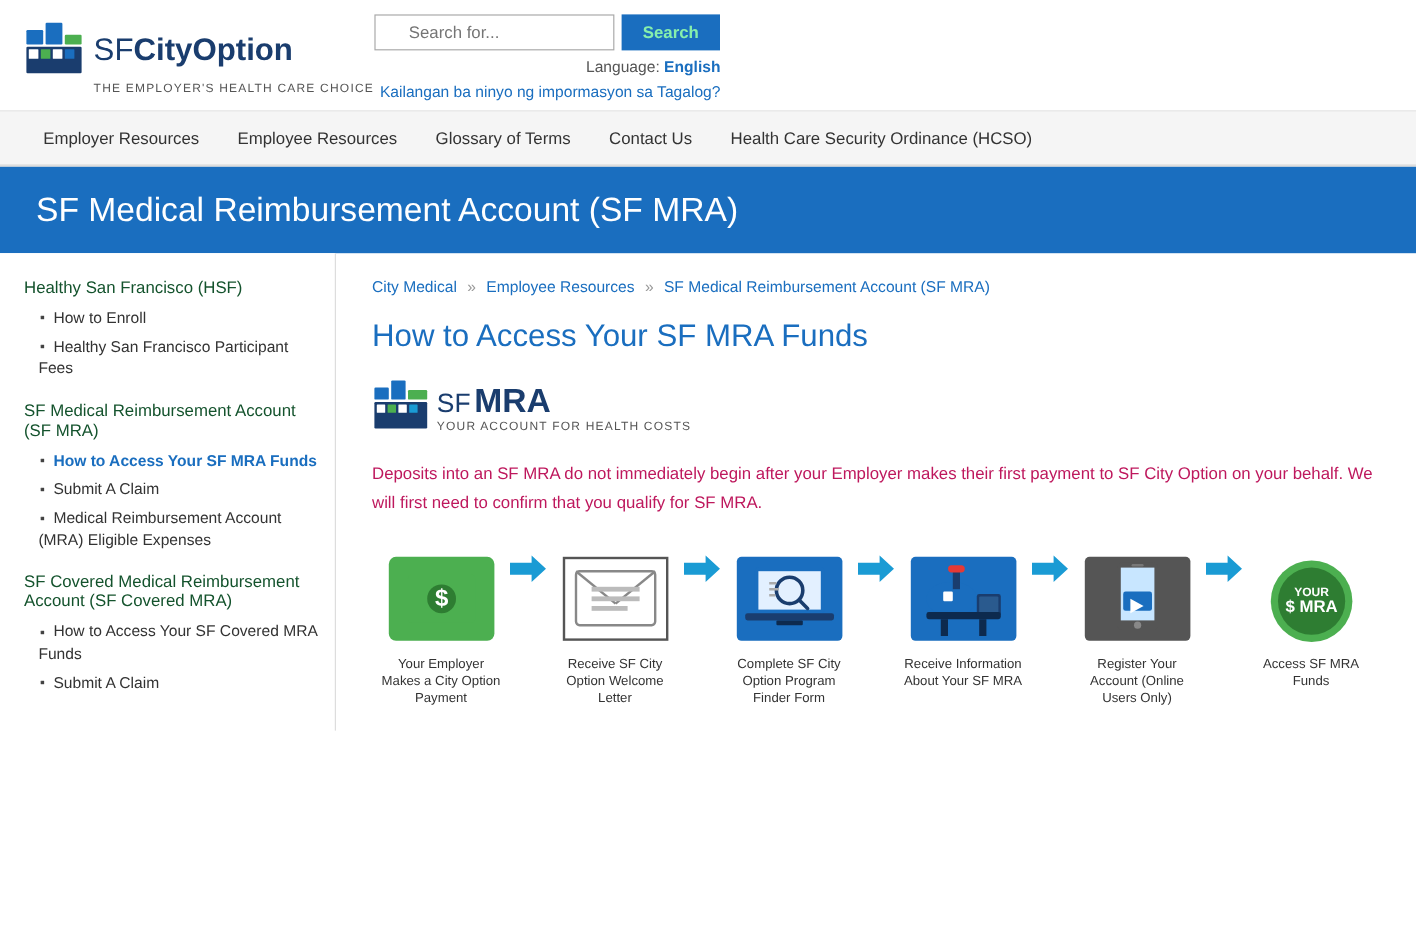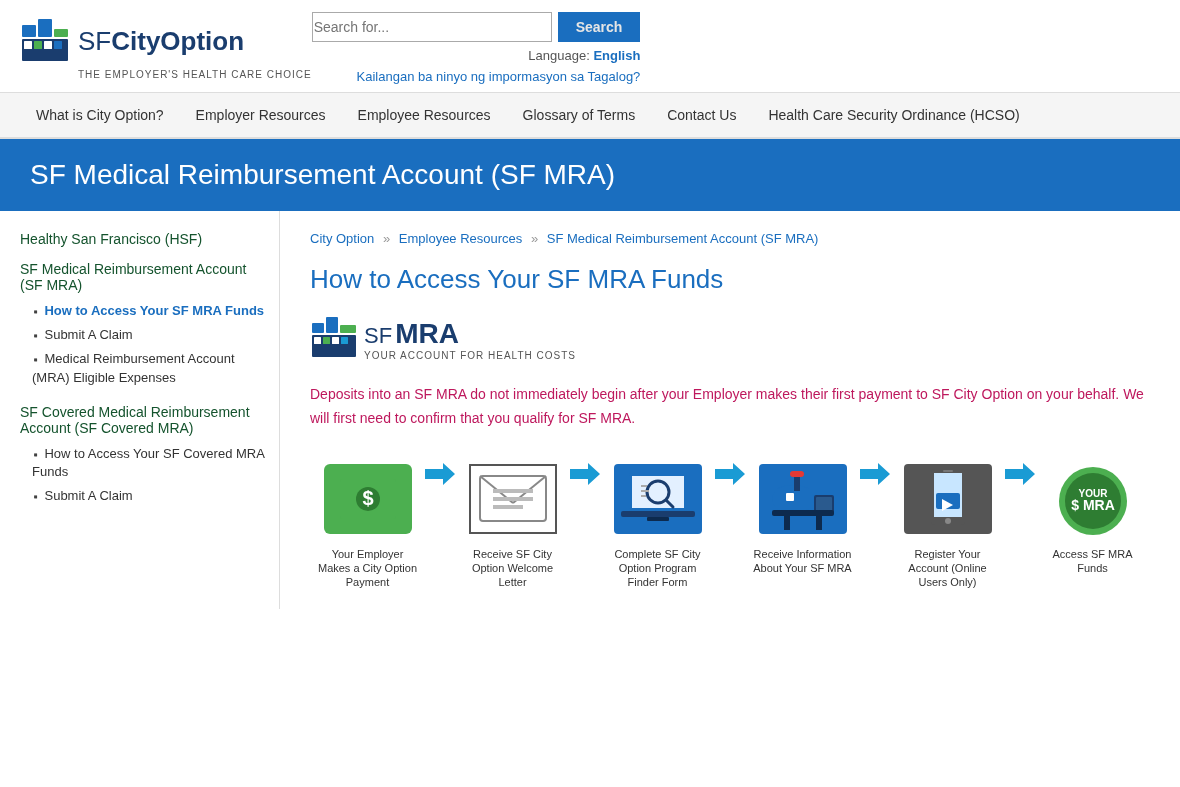--- a/index.html
+++ b/index.html
@@ -5,22 +5,22 @@
     * { box-sizing: border-box; margin: 0; padding: 0; }
     body { font-family: Arial, sans-serif; font-size: 14px; color: #333; background: #fff; }
 
     
     .header { display: flex; align-items: center; justify-content: flex-start; padding: 12px 20px 8px; border-bottom: 1px solid #ddd; }
     .logo-area { display: flex; flex-direction: column; }
     .logo-box { display: flex; align-items: center; gap: 8px; }
     .logo-sub { font-size: 10px; color: #555; letter-spacing: 1px; text-transform: uppercase; padding-left: 58px; margin-top: 2px; }
     .header-right { display: flex; flex-direction: column; align-items: flex-end; gap: 6px; }
     .search-row { display: flex; align-items: center; gap: 6px; }
-    .search-input { border: 1px solid #aaa; padding: 6px 1px; font-size: 14px; width: 240px; color: #999; }
-    .search-button { background: #1a6ebf; color: #e5e5e5; border: none; padding: 7px 18px; font-size: 14px; cursor: pointer; font-weight: bold; }
+    .search-input { border: 1px solid #aaa; padding: 6px 28px; font-size: 14px; width: 200px; color: #999; }
+    .search-button { background: #1a6ebf; color: #86efac; border: none; padding: 7px 18px; font-size: 14px; cursor: pointer; font-weight: bold; }
     .language-row { font-size: 13px; color: #555; }
     .language-row a { color: #1a6ebf; text-decoration: none; font-weight: bold; }
     .tagalog-link { display: block; color: #1a6ebf; font-size: 13px; text-decoration: none; }
 
     
     .nav { background: #f5f5f5; border-bottom: 2px solid #ddd; display: flex; align-items: center; padding: 0 20px; }
     .nav a { display: block; padding: 14px 16px; font-size: 14px; color: #333; text-decoration: none; white-space: nowrap; }
 
     
     .hero { background: #1a6ebf; padding: 20px 30px; }
@@ -95,55 +95,58 @@
     </div>
     <div class="language-row">
       <span>Language:</span>
       <a href="#">English</a>
     </div>
     <a href="#" class="tagalog-link">Kailangan ba ninyo ng impormasyon sa Tagalog?</a>
   </div>
 </div>
 
 <nav class="nav">
-  <a href="#">What is City Option?</a>
   <a href="#">Employer Resources</a>
   <a href="#">Employee Resources</a>
   <a href="#">Glossary of Terms</a>
   <a href="#">Contact Us</a>
   <a href="#">Health Care Security Ordinance (HCSO)</a>
 </nav>
 
 <div class="hero">
   <h1>SF Medical Reimbursement Account (SF MRA)</h1>
 </div>
 
 <div class="content-area">
 
   <div class="sidebar">
     <div class="sidebar-section-title">Healthy San Francisco (HSF)</div>
+    <ul>
+      <li><a href="#">How to Enroll</a></li>
+      <li><a href="#">Healthy San Francisco Participant Fees</a></li>
+    </ul>
 
     <div class="sidebar-section-title">SF Medical Reimbursement Account (SF MRA)</div>
     <ul>
       <li><a href="#" class="active">How to Access Your SF MRA Funds</a></li>
       <li><a href="#">Submit A Claim</a></li>
       <li><a href="#">Medical Reimbursement Account (MRA) Eligible Expenses</a></li>
     </ul>
 
     <div class="sidebar-section-title">SF Covered Medical Reimbursement Account (SF Covered MRA)</div>
     <ul>
       <li><a href="#">How to Access Your SF Covered MRA Funds</a></li>
       <li><a href="#">Submit A Claim</a></li>
     </ul>
   </div>
 
   <div class="main-content">
 
     <div class="breadcrumb">
-      <a href="#">City Option</a>
+      <a href="#">City Medical</a>
       <span> » </span>
       <a href="#">Employee Resources</a>
       <span> » </span>
       <a href="#">SF Medical Reimbursement Account (SF MRA)</a>
     </div>
 
     <h2 class="page-title">How to Access Your SF MRA Funds</h2>
 
     <div class="sfmra-logo">
       <div class="sfmra-logo-box">

